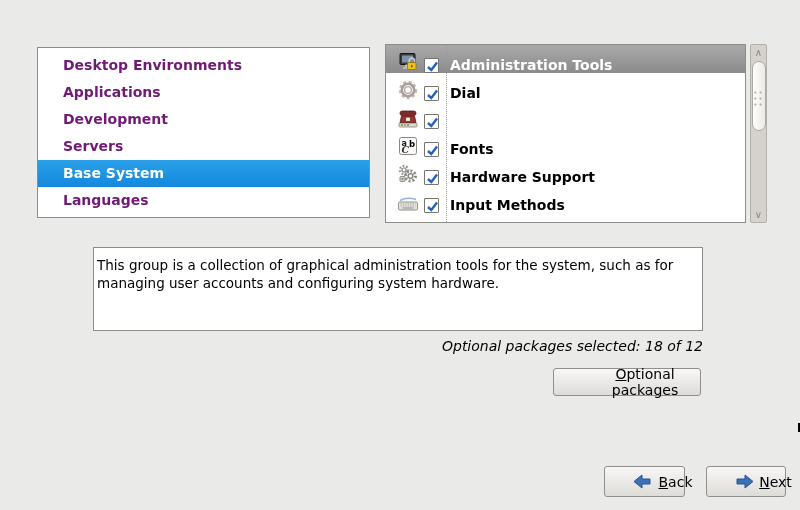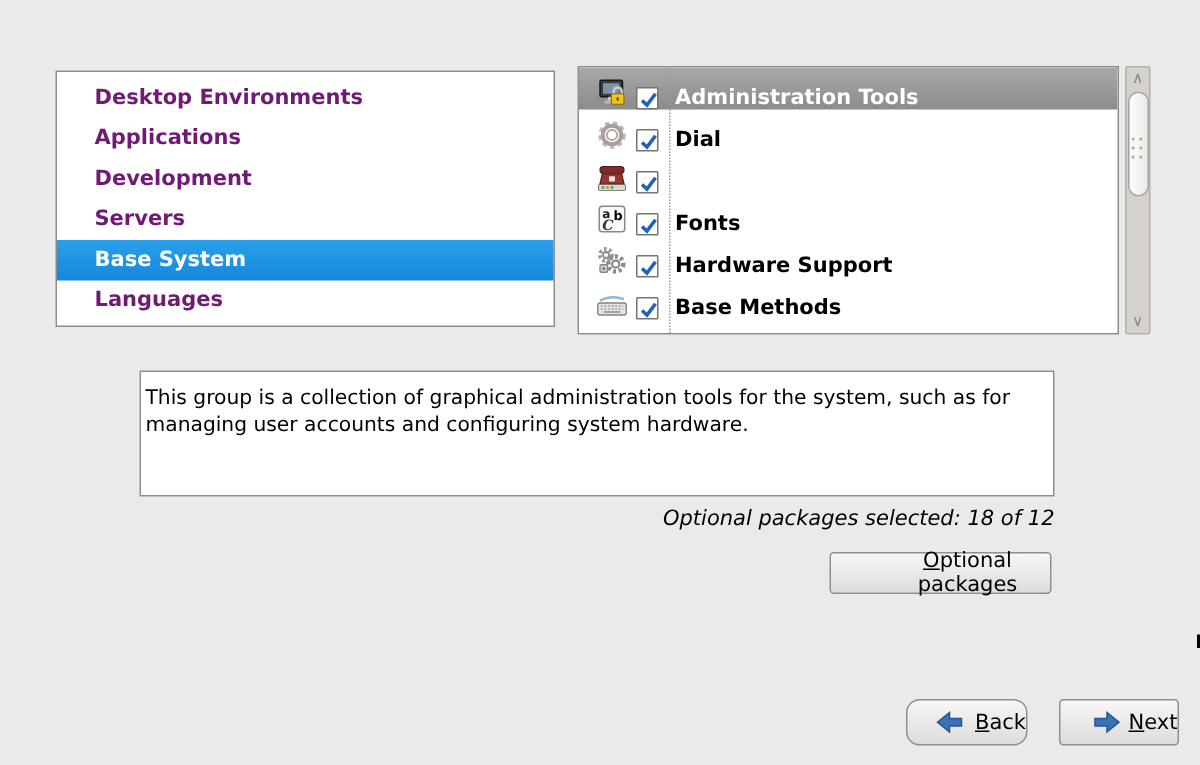--- a/index.html
+++ b/index.html
@@ -81,28 +81,28 @@
 
   
   .opt-summary {
     position:absolute; top:338px; right:97px;
     font-style:italic; font-size:14px; color:#000;
   }
   .btn {
     background:linear-gradient(#f8f7f6,#dedcd9);
     border:1px solid #918f8b; border-radius:3px;
     font-family:inherit; font-size:14px; color:#000;
-    display:flex; align-items:center; justify-content:flex-end;
+    display:flex; align-items:center; justify-content:center;
     cursor:default;
     padding-left:36px;
   }
   .opt-btn { position:absolute; left:553px; top:368px; width:148px; height:28px; }
 
   
-  .back-btn { position:absolute; left:604px; top:466px; width:81px; height:31px; gap:8px;border-radius:9px; }
+  .back-btn { position:absolute; left:604px; top:466px; width:81px; height:31px; gap:8px; }
   .next-btn { position:absolute; left:706px; top:466px; width:80px; height:31px; gap:5px; }
   .nav-arrow { width:18px; height:15px; flex:0 0 18px; }
 
   u { text-decoration:underline; }
 
   .cursor-artifact {
     position:absolute; right:0; top:423px; width:2px; height:9px; background:#000;
   }
 </style>
 </head>
@@ -209,21 +209,21 @@
         <rect x="1.5" y="11" width="19" height="8" rx="1.5" fill="#e6e4e0" stroke="#85837f" stroke-width="0.9"></rect>
         <line x1="3.5" y1="13" x2="18.5" y2="13" stroke="#a5a39f" stroke-width="1" stroke-dasharray="1.4 1"></line>
         <line x1="3.5" y1="15" x2="18.5" y2="15" stroke="#a5a39f" stroke-width="1" stroke-dasharray="1.4 1"></line>
         <line x1="5.5" y1="17" x2="16.5" y2="17" stroke="#a5a39f" stroke-width="1.4"></line>
       </svg>
       <span class="checkbox">
         <svg width="15" height="15" viewBox="0 0 15 15">
             <polyline points="3,8 6.3,11 12,3.5" fill="none" stroke="#2460b8" stroke-width="2.4"></polyline>
           </svg>
       </span>
-      <span class="grp-label">Base Methods</span>
+      <span class="grp-label">Input Methods</span>
     </div>
   </div>
 
   <div class="scrollbar">
     <div class="sb-btn sb-up">∧</div>
     <div class="sb-thumb">
       <div class="sb-grip">••<br>••<br>••</div>
     </div>
     <div class="sb-btn sb-down">∨</div>
   </div>

